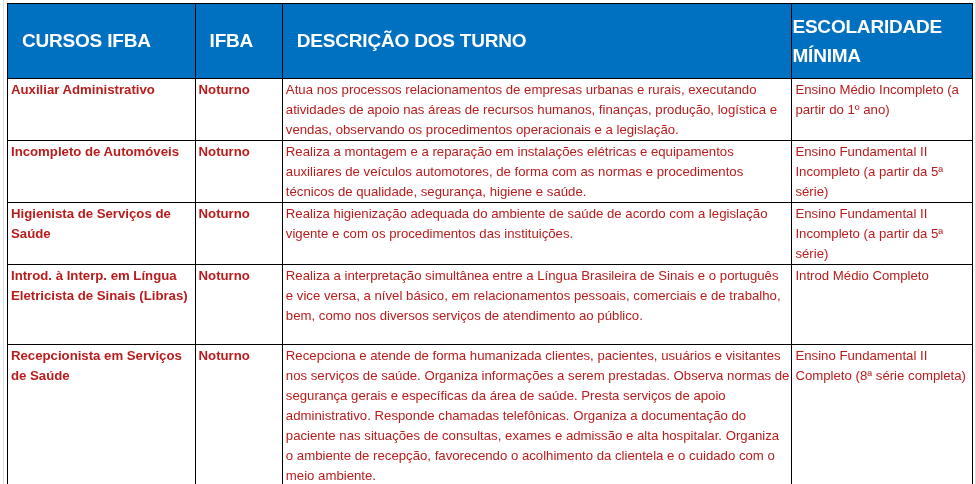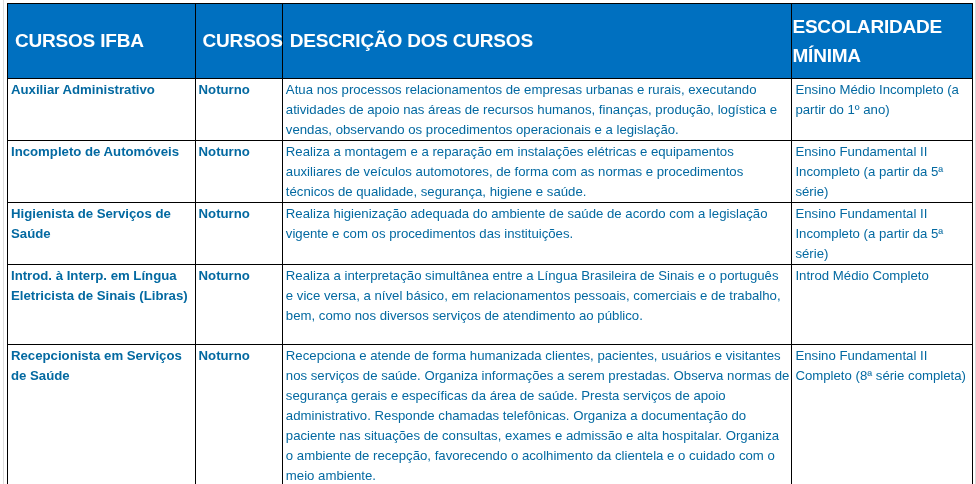--- a/index.html
+++ b/index.html
@@ -37,31 +37,31 @@
     padding: 0;
   }
   table.courses thead th {
     background: #0070C0;
     color: #ffffff;
     font-weight: bold;
     font-size: 19px;
     height: 74px;
     vertical-align: middle;
     text-align: left;
-    padding-left: 7px;
+    padding-left: 14px;
     letter-spacing: -0.2px;
   }
   table.courses thead th.center {
     padding-left: 0;
     line-height: 29px;
   }
   table.courses tbody td {
     font-size: 13.2px;
     line-height: 20px;
-    color: #0369a1;
+    color: #b91c1c;
     padding: 1px 2px 0 3px;
   }
   table.courses tbody td.bold {
     font-weight: bold;
   }
   .col-course { width: 187px; }
   .col-shift { width: 87px; }
   .col-desc { width: 508px; }
   .col-edu { width: 180px; }
   .r1 td { height: 58px; }
@@ -79,22 +79,22 @@
 <table class="courses">
   <colgroup>
     <col class="col-course">
     <col class="col-shift">
     <col class="col-desc">
     <col class="col-edu">
   </colgroup>
   <thead>
     <tr>
       <th>CURSOS IFBA</th>
-      <th>CURSOS</th>
-      <th>DESCRIÇÃO DOS CURSOS</th>
+      <th>IFBA</th>
+      <th>DESCRIÇÃO DOS TURNO</th>
       <th class="center">
         <div>ESCOLARIDADE</div>
         <div>MÍNIMA</div>
       </th>
     </tr>
   </thead>
   <tbody>
     <tr class="r1">
       <td class="bold">Auxiliar Administrativo</td>
       <td class="bold">Noturno</td>

